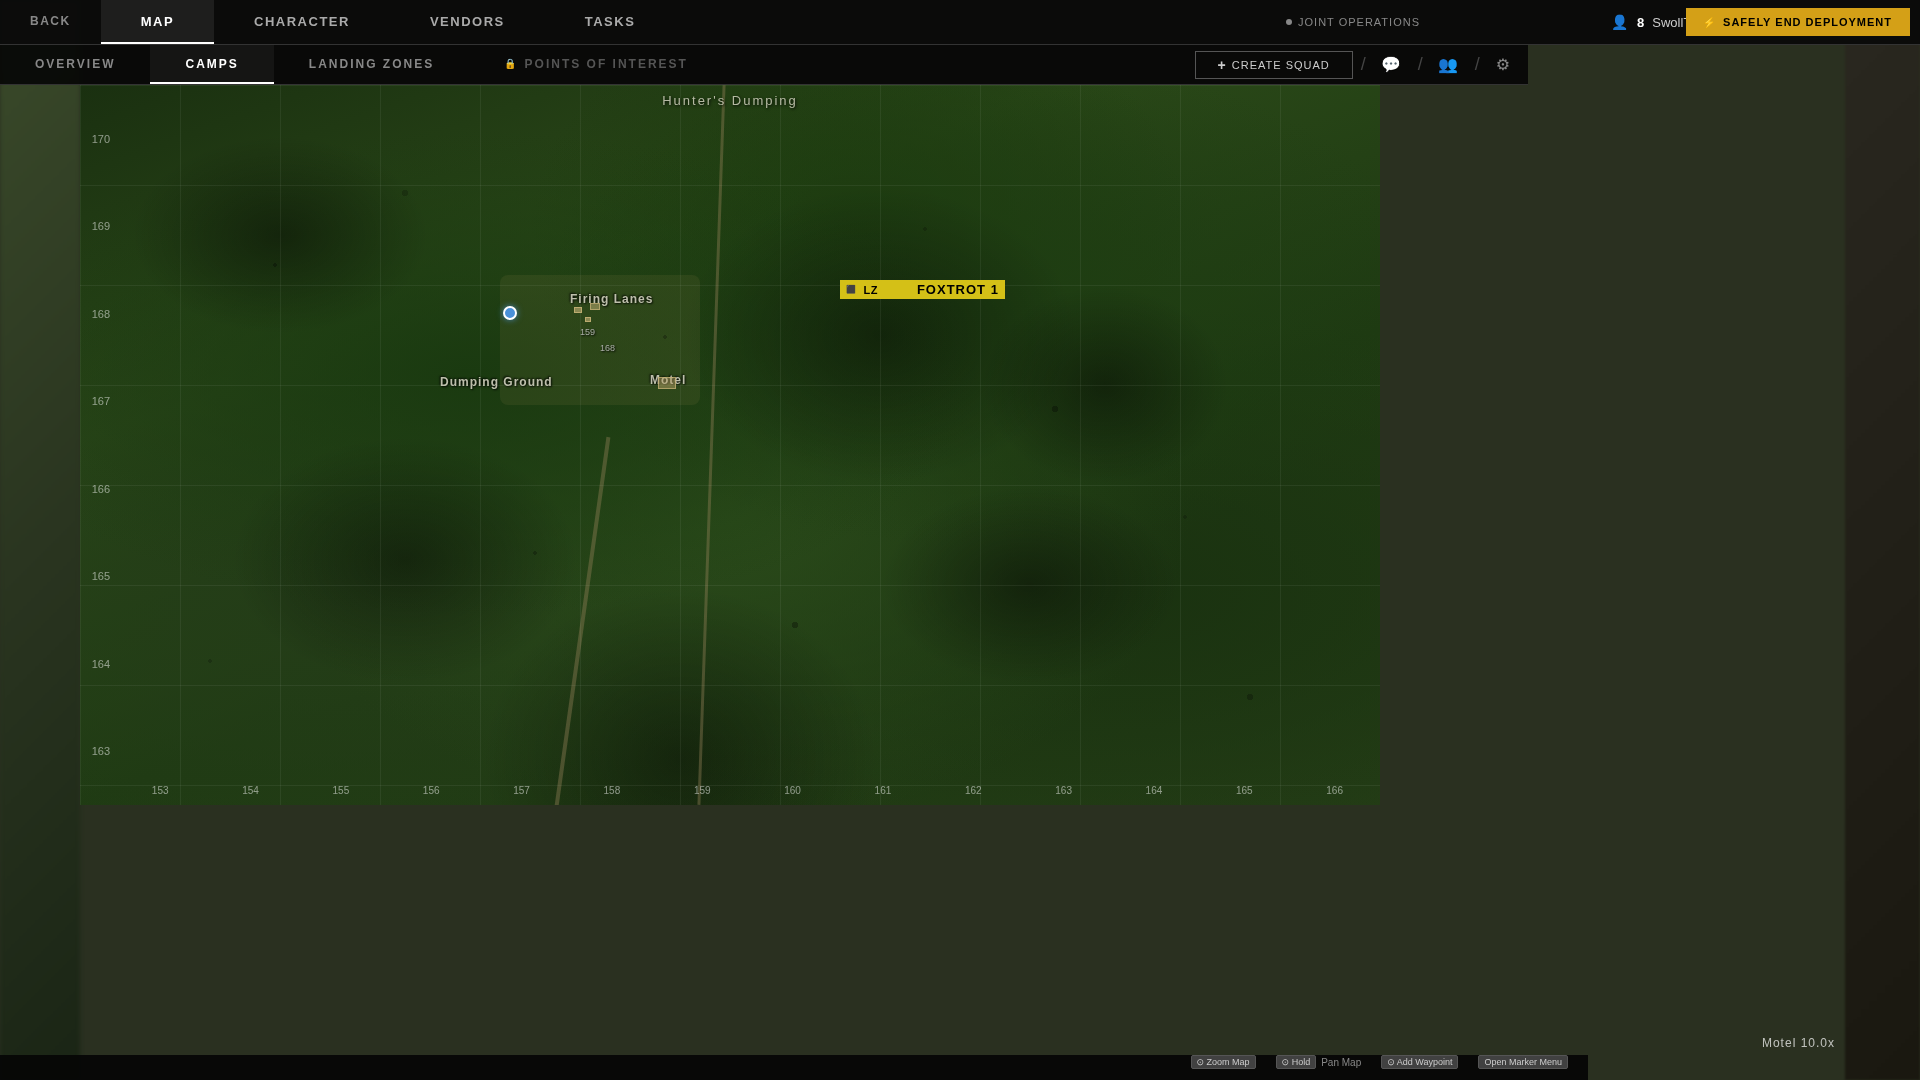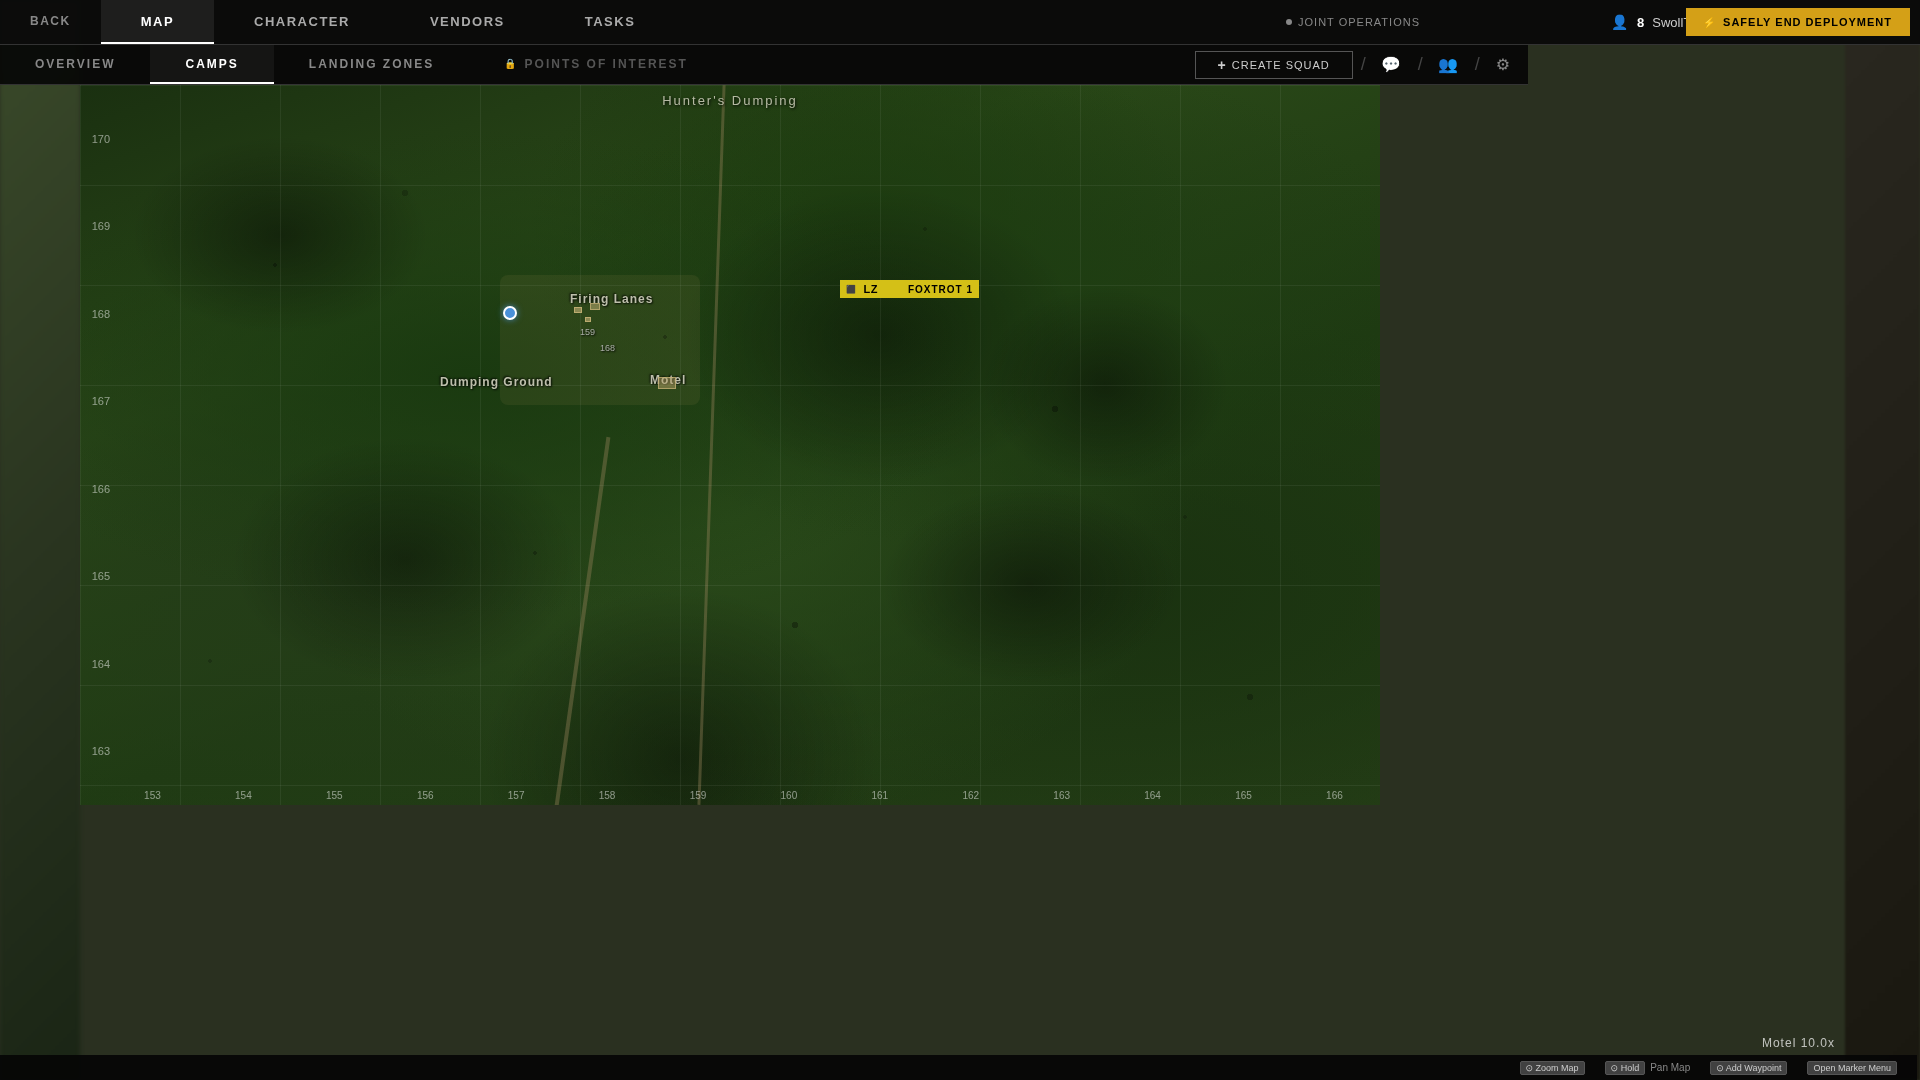--- a/index.html
+++ b/index.html
@@ -327,26 +327,26 @@
       font-size: 11px;
       color: rgba(255,255,255,0.5);
       text-align: right;
       padding-right: 5px;
     }
 
     
     .x-labels {
       position: absolute;
       bottom: 0;
-      left: 27px;
+      left: 35px;
       right: 0;
       height: 20px;
       display: flex;
       justify-content: space-around;
-      align-items: center;
+      align-items: flex-start;
     }
 
     .x-label {
       font-size: 10px;
       color: rgba(255,255,255,0.5);
     }
 
     
     .location-title {
       position: absolute;
@@ -425,25 +425,25 @@
     .map-road {
       position: absolute;
       background: rgba(150,130,90,0.4);
       transform-origin: left center;
     }
 
     
     .bottom-bar {
       position: absolute;
       bottom: 0; left: 0;
-      width: 1917px;
+      width: 1588px;
       height: 25px;
       background: rgba(5, 5, 5, 0.92);
       display: flex;
-      align-items: center;
+      align-items: flex-start;
       justify-content: flex-end;
       padding-right: 20px;
       gap: 20px;
       z-index: 100;
     }
 
     .bottom-hint {
       display: flex;
       align-items: center;
       gap: 5px;
@@ -602,21 +602,21 @@
   </div>
 
   <div class="map-label location-name" style="top:288px;left:570px;">
     Motel
   </div>
 
   <div class="player-marker" style="top:228px;left:430px;"></div>
 
   <div class="poi-marker" style="top:195px;left:760px;padding:2px 6px;font-size:10px;font-weight:900;letter-spacing:0.5px;">
     <span style="background:#d4c017;color:#000;padding:1px 4px;font-weight:900;font-size:11px;">LZ</span>
-    <span style="font-size:10px;font-weight:700;letter-spacing:1px;margin-left:3px;padding-left:20px;">FOXTROT 1</span>
+    <span style="font-size:13px;font-weight:700;letter-spacing:1px;margin-left:12px;padding-left:20px;">FOXTROT 1</span>
   </div>
 
   <div class="map-number" style="top:242px;left:500px;">159</div>
   <div class="map-number" style="top:258px;left:520px;">168</div>
 
   <div style="position:absolute;top:222px;left:494px;width:8px;height:6px;background:rgba(200,180,120,0.6);border:1px solid rgba(200,180,120,0.8);"></div>
   <div style="position:absolute;top:232px;left:505px;width:6px;height:5px;background:rgba(200,180,120,0.6);border:1px solid rgba(200,180,120,0.8);"></div>
   <div style="position:absolute;top:218px;left:510px;width:10px;height:7px;background:rgba(200,180,120,0.5);border:1px solid rgba(200,180,120,0.7);"></div>
 
   <div style="position:absolute;top:292px;left:578px;width:18px;height:12px;background:rgba(180,160,100,0.5);border:1px solid rgba(200,180,120,0.7);"></div>

